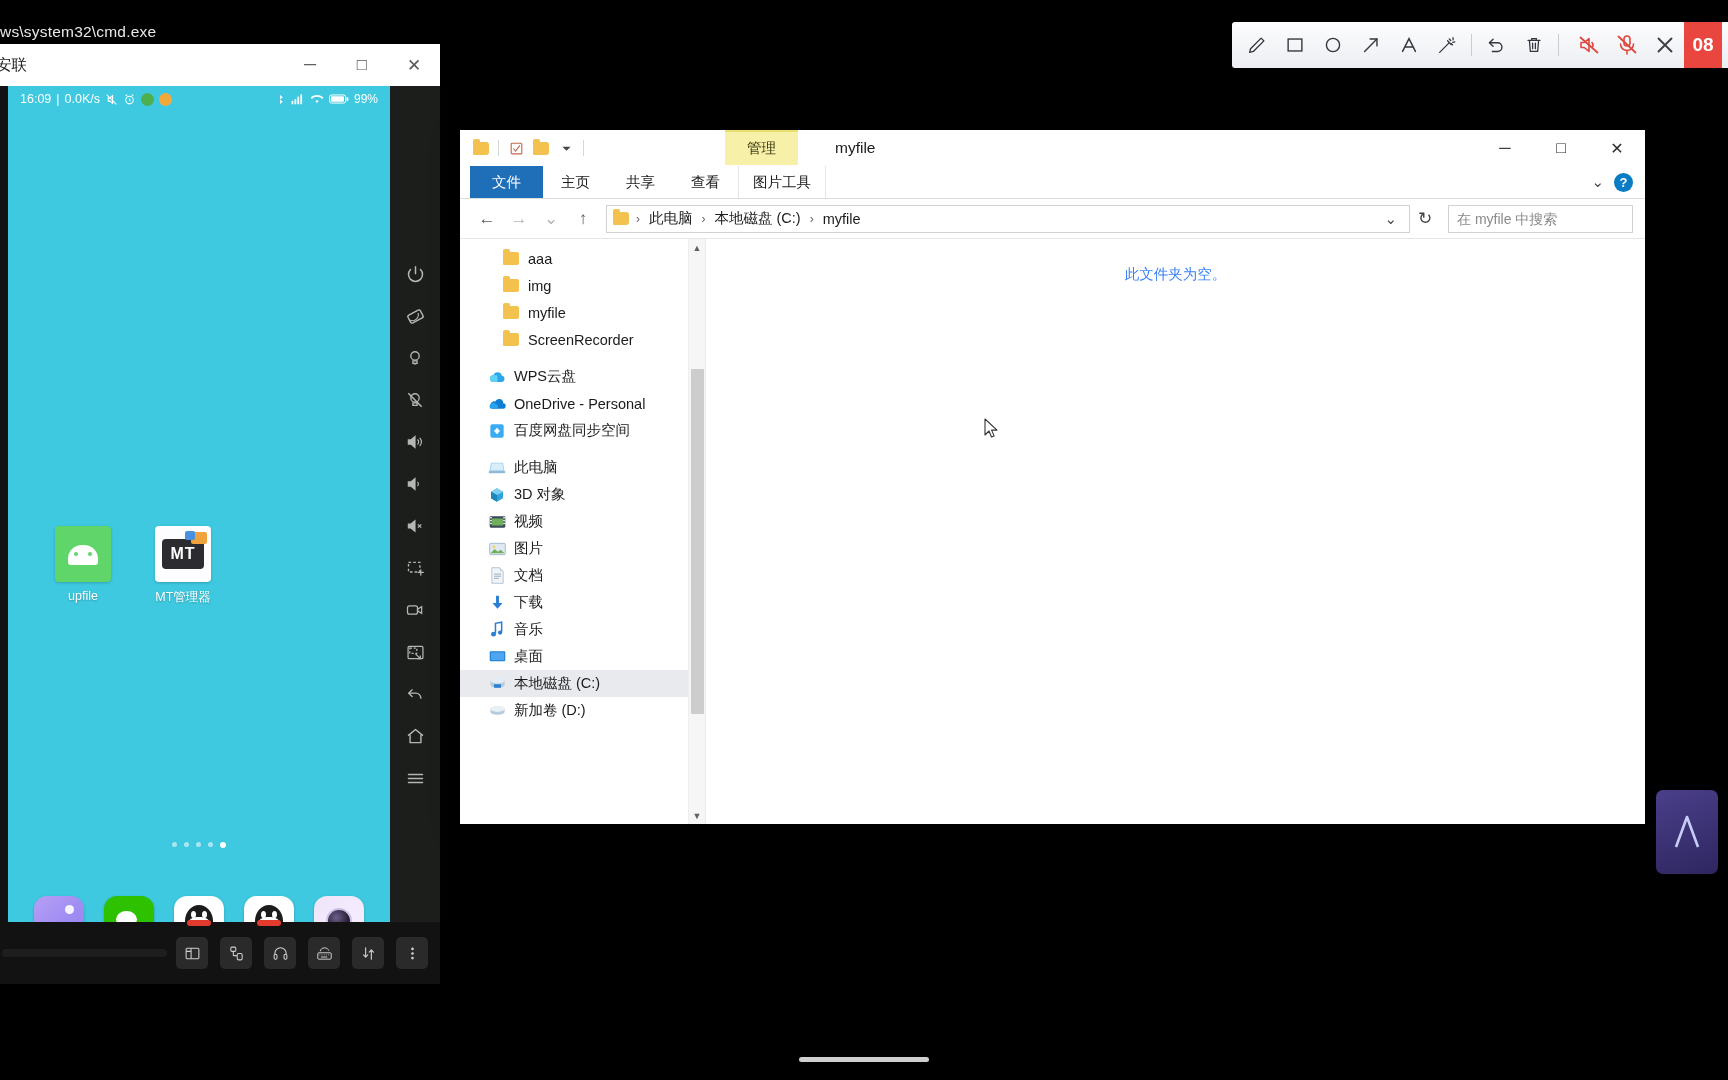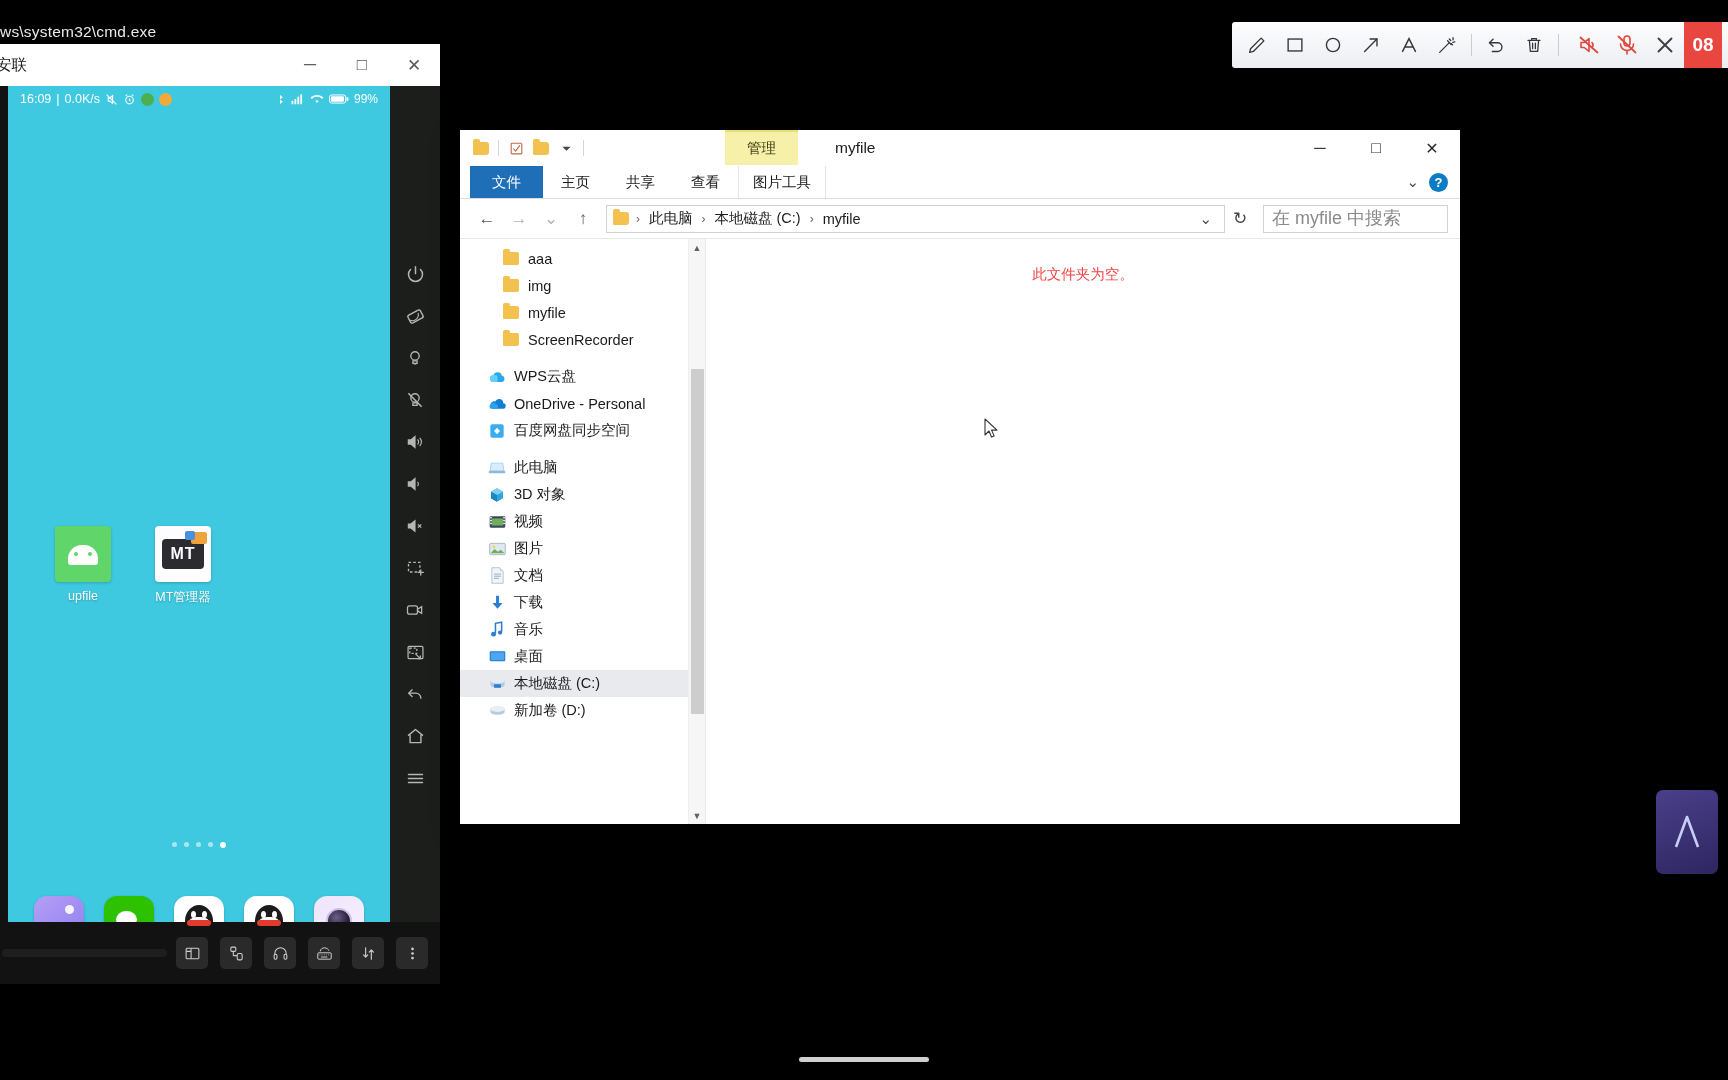--- a/index.html
+++ b/index.html
@@ -157,21 +157,21 @@
   .bb-left { width: 165px; height: 8px; margin-left: 14px; background:#1e1e1e; border-radius:4px;}
   .bb-icons { margin-left: auto; display: flex; gap: 12px; padding-right: 12px; }
   .bb-btn {
     width: 32px; height: 32px; border-radius: 5px; background:#2a2a2a;
     display:flex;align-items:center;justify-content:center;cursor:pointer;
   }
 
   
   .explorer {
     position: absolute; left: 460px; top: 130px;
-    width: 1000px; height: 694px;
+    width: 1185px; height: 694px;
     background: #ffffff;
     box-shadow: 0 6px 26px rgba(0,0,0,.45);
     display: flex; flex-direction: column;
   }
   .ex-titlebar { height: 36px; display: flex; align-items: center; position: relative; }
   .qat { display: flex; align-items: center; gap: 3px; padding-left: 10px; }
   .qat-ico { width: 22px; height: 22px; display:flex;align-items:center;justify-content:center; cursor:pointer;}
   .qat-sep { width:1px;height:16px;background:#d6d6d6;margin:0 3px;}
   .ribbon-ctx {
     position: absolute; left: 265px; top: 0;
@@ -226,21 +226,21 @@
     position: relative;
   }
   .crumb-folder::before { content:""; position:absolute;left:0;top:-3px;width:7px;height:4px;background:#f2c14e;border-radius:2px 2px 0 0;}
   .crumb-right { margin-left: auto; display: flex; align-items: center; gap:2px;}
   .refresh-btn { width: 26px;height:26px;display:flex;align-items:center;justify-content:center;cursor:pointer;color:#444;}
   .searchbox {
     width: 185px; height: 28px; border: 1px solid #d2d2d2; background: #fff;
     display: flex; align-items: center; padding: 0 8px; margin-left: 8px;
   }
   .searchbox input {
-    flex:1 1 auto; border:0; outline:0; font-size:18px; color:#ec4899;
+    flex:1 1 auto; border:0; outline:0; font-size:14px; color:#ec4899;
     font-family:"Liberation Sans",sans-serif; background:transparent;
   }
   .searchbox input::placeholder { color: #8a8a8a; }
 
   .ex-body { flex: 1 1 auto; display: flex; overflow: hidden; }
   .ex-nav {
     width: 246px; background: #fff; border-right: 1px solid #eaeaea;
     position: relative; overflow: hidden;
   }
   .navlist { padding-top: 6px; }
@@ -268,21 +268,21 @@
   }
   .ns-arrow.bottom { position:absolute; bottom:0; left:0; right:0; }
   .ns-thumb {
     position: absolute; left: 2px; width: 13px; top: 130px; height: 345px;
     background: #cdcdcd; border-radius: 1px; cursor: pointer;
   }
 
   .ex-content { flex: 1 1 auto; background:#fff; position: relative; }
   .empty-msg {
     position: absolute; left: 0; right: 0; top: 26px; text-align: center;
-    font-size: 14.5px; color: #ef4444;
+    font-size: 14.5px; color: #3b82f6;
   }
 
   .ex-status {
     height: 30px; border-top: 1px solid #e4e4e4; background:#fdfdfd;
     display: flex; align-items: center; padding: 0 14px;
     font-size: 13.5px; color: #2b2b2b;
   }
   .view-btns { margin-left: auto; display: flex; gap: 2px; }
   .view-btn {
     width: 28px; height: 24px; display:flex;align-items:center;justify-content:center;

